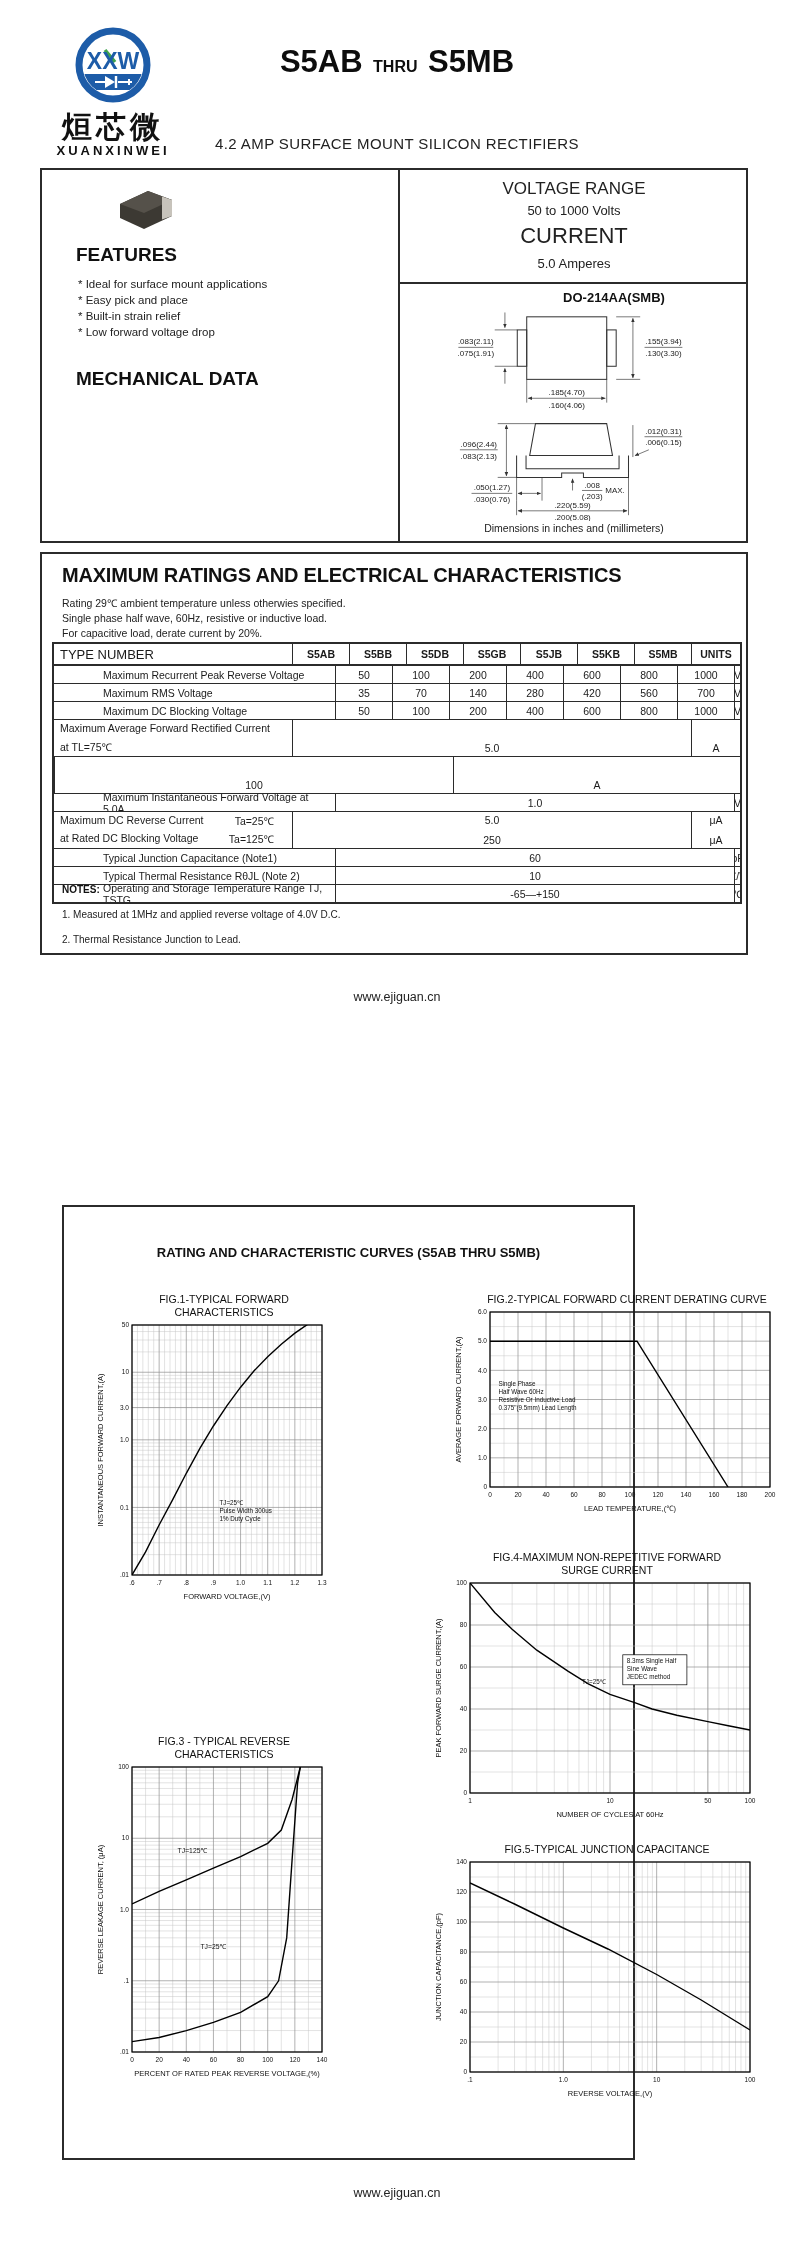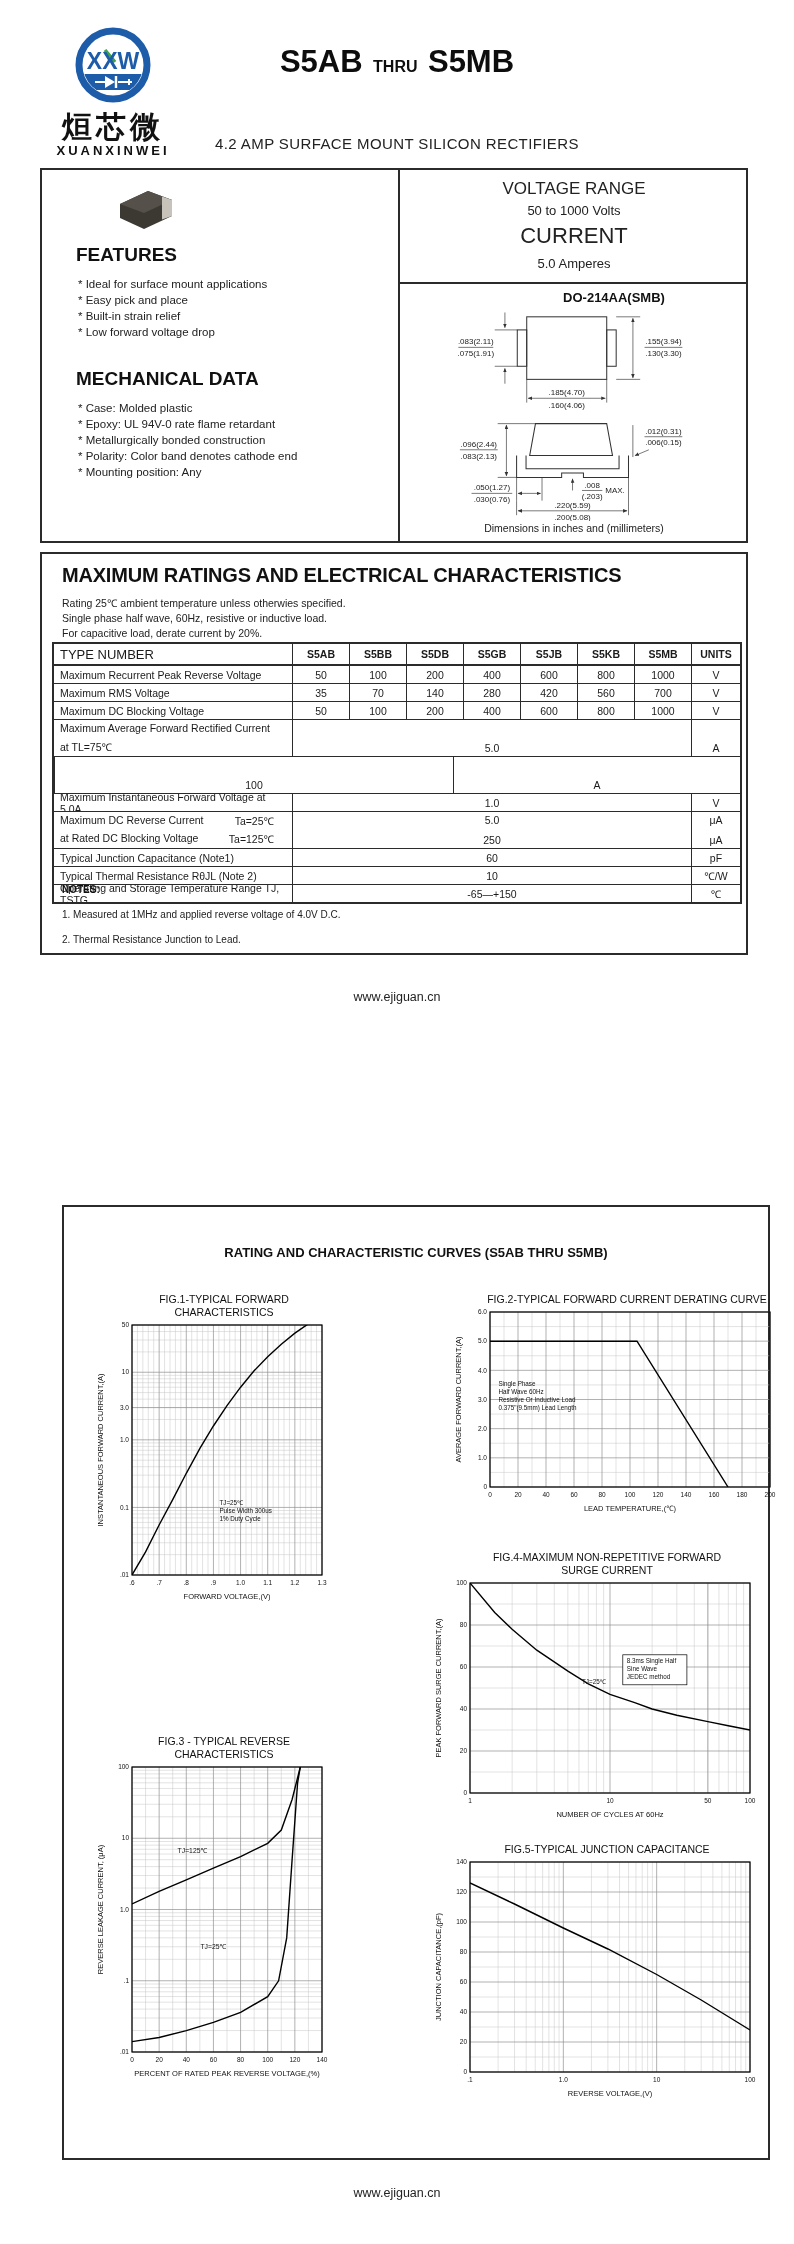--- a/index.html
+++ b/index.html
@@ -12,21 +12,21 @@
   .brand-zh{font-size:30px;font-weight:bold;letter-spacing:4px;color:#111;line-height:30px;}
   .brand-en{font-size:13px;font-weight:bold;letter-spacing:3px;color:#111;margin-top:1px;}
   .title-line{left:0;top:44px;width:100%;text-align:center;}
   .t-big{font-size:31px;font-weight:bold;color:#0d0d0d;}
   .t-thru{font-size:16px;font-weight:bold;color:#0d0d0d;padding:0 6px;}
   .subtitle{left:0;top:135px;width:100%;text-align:center;font-size:15px;color:#222;letter-spacing:0.4px;}
   
   .box{border:2px solid #2b2b2b;box-sizing:border-box;}
   #overview-box{left:40px;top:168px;width:708px;height:375px;}
   #ratings-box{left:40px;top:552px;width:708px;height:403px;}
-  #page2-box{left:62px;top:1205px;width:708px;height:955px;padding-left:37px;}
+  #page2-box{left:62px;top:1205px;width:573px;height:955px;padding-left:37px;}
   
   .sec-head{font-size:19px;font-weight:bold;color:#111;}
   .blist div{font-size:11.5px;line-height:16px;color:#222;}
   
   #right-col{position:absolute;left:356px;top:0;width:348px;height:371px;border-left:2px solid #2b2b2b;}
   .vr-label{font-size:17px;color:#222;}
   .vr-value{font-size:13px;color:#222;}
   .cur-label{font-size:22px;color:#222;}
   .divider{position:absolute;left:0;top:112px;width:100%;border-top:2px solid #2b2b2b;}
   .pkg-name{font-size:13px;font-weight:bold;color:#111;padding-left:40px;}
@@ -35,21 +35,21 @@
   svg .dim{stroke:#333;stroke-width:0.9;fill:none;}
   svg .shape{stroke:#333;stroke-width:1.4;fill:none;}
   svg .dtxt{font-size:11px;fill:#222;font-family:"Liberation Sans",sans-serif;}
   
   .mr-head{font-size:20px;font-weight:bold;color:#111;letter-spacing:-0.2px;}
   .cond-list div{font-size:10.5px;line-height:15px;color:#222;}
   #ratings-table{position:absolute;left:10px;top:88px;width:690px;border:2px solid #2b2b2b;
                  box-sizing:border-box;font-size:10.5px;color:#1a1a1a;}
   .trow{display:flex;border-top:1px solid #2b2b2b;}
   .trow.thead{border-top:none;height:20px;border-bottom:1px solid #2b2b2b;}
-  .short{height:17px;}  .tall{height:36px;}
+  .short{height:17px;padding-left:43px;}  .tall{height:36px;}
   .c{display:flex;align-items:center;box-sizing:border-box;overflow:hidden;}
   .param{width:238px;padding:0 6px;flex-shrink:0;}
   .param.multi{flex-direction:column;align-items:stretch;justify-content:space-between;padding:2px 6px;}
   .pline{display:flex;}
   .cond{margin-left:auto;padding-right:12px;}
   .head-type{font-size:13px;}
   .hval{font-weight:bold;}
   .val{width:57px;border-left:1px solid #2b2b2b;justify-content:center;flex-shrink:0;}
   .span7{width:399px;border-left:1px solid #2b2b2b;justify-content:center;flex-shrink:0;}
   .unit{flex:1;border-left:1px solid #2b2b2b;justify-content:center;}
@@ -108,27 +108,20 @@
       <polygon points="48,10.5 58,14 58,30 48,33.5" fill="#c7c3bb"></polygon>
     </svg>
     <div class="abs sec-head" style="left:34px;top:74px;">FEATURES</div>
     <div class="abs blist" style="left:36px;top:106px;">
         <div>* Ideal for surface mount applications</div>
         <div>* Easy pick and place</div>
         <div>* Built-in strain relief</div>
         <div>* Low forward voltage drop</div>
       </div>
     <div class="abs sec-head" style="left:34px;top:198px;">MECHANICAL DATA</div>
-    <div class="abs blist" style="left:36px;top:230px;">
-        <div>* Case: Molded plastic</div>
-        <div>* Epoxy: UL 94V-0 rate flame retardant</div>
-        <div>* Metallurgically bonded construction</div>
-        <div>* Polarity: Color band denotes cathode end</div>
-        <div>* Mounting position: Any</div>
-      </div>
 
     <div id="right-col">
       <div class="abs ctr vr-label" style="left:0;top:9px;width:100%;">VOLTAGE RANGE</div>
       <div class="abs ctr vr-value" style="left:0;top:33px;width:100%;">50 to 1000 Volts</div>
       <div class="abs ctr cur-label" style="left:0;top:53px;width:100%;">CURRENT</div>
       <div class="abs ctr vr-value" style="left:0;top:86px;width:100%;">5.0 Amperes</div>
       <div class="divider"></div>
       <div class="abs ctr pkg-name" style="left:0;top:120px;width:100%;">DO-214AA(SMB)</div>
 
       <svg class="abs pkgimg" style="left:54px;top:138px;" width="240" height="102" viewBox="0 0 330 140">
@@ -193,21 +186,21 @@
         <text class="dtxt" x="163" y="149" text-anchor="middle">.200(5.08)</text>
       </svg>
 
       <div class="abs ctr pkg-note" style="left:0;top:352px;width:100%;">Dimensions in inches and (millimeters)</div>
     </div>
   </div>
 
   <div class="abs box" id="ratings-box">
     <div class="abs mr-head" style="left:20px;top:10px;">MAXIMUM RATINGS AND ELECTRICAL CHARACTERISTICS</div>
     <div class="abs cond-list" style="left:20px;top:42px;">
-        <div>Rating 25℃ ambient temperature unless otherwies specified.</div>
+        <div>Rating 29℃ ambient temperature unless otherwies specified.</div>
         <div>Single phase half wave, 60Hz, resistive or inductive load.</div>
         <div>For capacitive load, derate current by 20%.</div>
       </div>
     <div id="ratings-table">
         <div class="trow thead">
           <div class="c param head-type">TYPE NUMBER</div>
           <div class="c val hval">S5AB</div>
           <div class="c val hval">S5BB</div>
           <div class="c val hval">S5DB</div>
           <div class="c val hval">S5GB</div>

